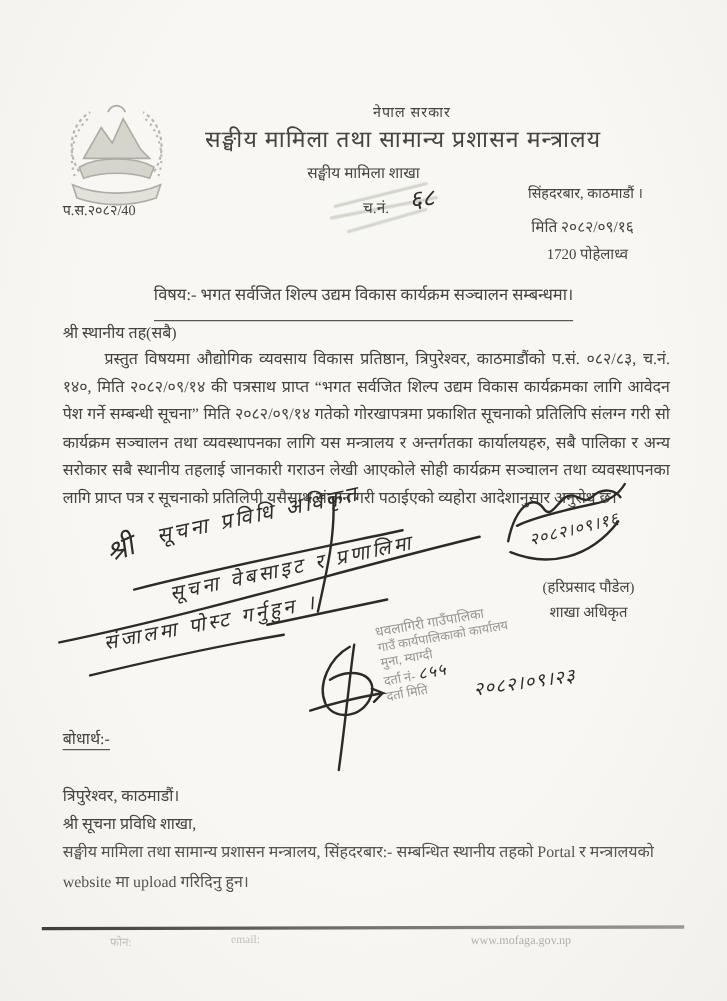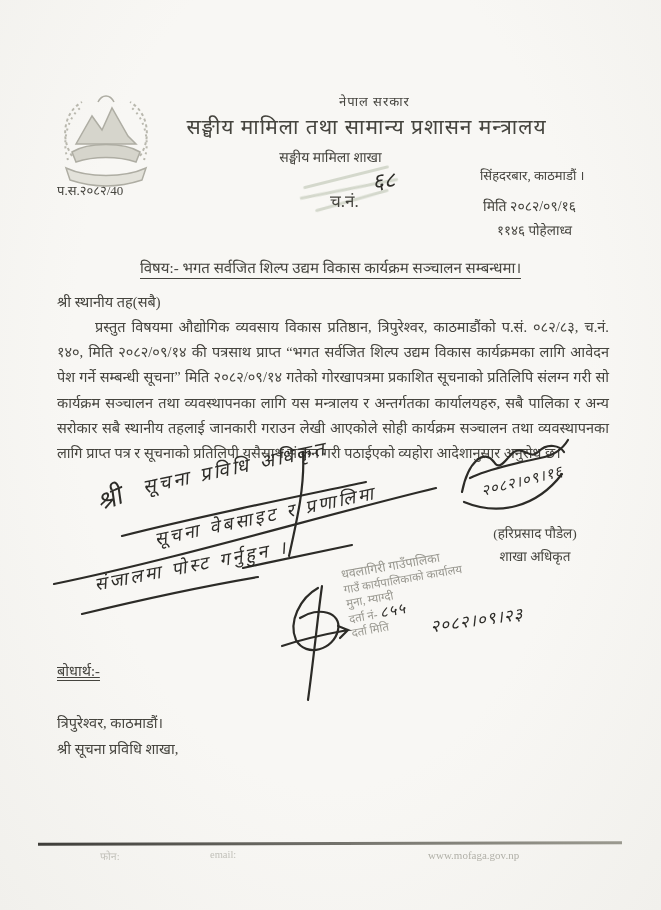--- a/index.html
+++ b/index.html
@@ -7,42 +7,42 @@
     position:relative;width:661px;height:910px;margin:0 auto;
     background:radial-gradient(ellipse at 50% 40%, #f8f7f4 55%, #f1f0ec 100%);
     font-family:"Liberation Serif","DejaVu Serif",serif;
     color:#45443e;overflow:hidden;
   }
   .abs{position:absolute;}
   .gov{top:92px;left:0;width:100%;text-align:center;font-size:13px;letter-spacing:1px;padding-left:44px;}
   .ministry{top:112px;left:0;width:100%;text-align:center;font-size:21px;letter-spacing:1px;margin-left:36px;}
   .branch{top:147px;left:0;width:100%;text-align:center;font-size:14px;}
   .refno{top:181px;left:57px;font-size:13px;}
-  .dispatch-label{top:189px;left:330px;font-size:17px;}
+  .dispatch-label{top:179px;left:330px;font-size:14px;}
   .dispatch-no{top:164px;left:372px;font-size:22px;color:#55544e;transform:rotate(-6deg);font-style:italic;}
   .addr{top:166px;left:480px;font-size:13px;}
   .dateline{top:196px;left:483px;font-size:14px;}
   .dateline2{top:221px;left:497px;font-size:13.5px;}
   .subject{top:257px;left:0;width:100%;text-align:center;font-size:15px;}
-  .subject span{border-bottom:1.5px solid #45443e;padding-bottom:2px;}
+  .subject span{border-bottom:1.5px solid #45443e;padding-bottom:14px;}
   .recipient{top:291px;left:57px;font-size:14.5px;}
   .bodytext{top:315px;left:57px;width:552px;font-size:14.5px;line-height:25.2px;text-align:justify;text-indent:38px;}
   .sig-name{top:524px;left:455px;width:160px;text-align:center;font-size:13.5px;}
   .sig-title{top:547px;left:455px;width:160px;text-align:center;font-size:13.5px;}
   .hw{font-style:italic;color:#2e2d29;font-family:"DejaVu Sans",sans-serif;}
   .note-shree{top:480px;left:96px;font-size:26px;transform:rotate(-22deg);}
   .note-l1{top:474px;left:140px;font-size:19px;letter-spacing:3px;transform:rotate(-12deg);transform-origin:left top;}
   .note-l2{top:527px;left:152px;font-size:18px;letter-spacing:3px;transform:rotate(-12deg);transform-origin:left top;}
   .note-l3{top:572px;left:92px;font-size:18px;letter-spacing:3px;transform:rotate(-11deg);transform-origin:left top;}
   .sig-date{top:470px;left:480px;font-size:15px;transform:rotate(-14deg);letter-spacing:1px;}
   .stamp{top:568px;left:340px;transform:rotate(-10deg);transform-origin:left top;color:#97968e;font-size:11.5px;line-height:14.5px;width:240px;}
   .stamp .hwv{font-size:15px;letter-spacing:1px;}
   .stamp-date-hw{top:608px;left:430px;font-size:17px;transform:rotate(-8deg);letter-spacing:1px;}
   .cc-head{top:660px;left:57px;font-size:14.5px;}
-  .cc-head span{border-bottom:1.3px solid #45443e;padding-bottom:1px;text-decoration:underline;}
+  .cc-head span{border-bottom:1.3px solid #45443e;padding-bottom:1px;}
   .cc0{top:686px;left:57px;font-size:14.5px;}
   .cc1{top:712px;left:57px;font-size:14.5px;}
   .cc2{top:738px;left:57px;font-size:14.5px;}
   .cc3{top:762px;left:57px;width:560px;font-size:14.5px;line-height:27px;color:#55544d;}
   .rule{top:842px;left:38px;width:584px;height:3px;background:linear-gradient(90deg,#3e3d39,#77766f 55%,#9a998f);transform:rotate(-0.15deg);}
   .footer{top:849px;left:0;width:100%;font-size:10.5px;color:#c2c1ba;}
   .footer .f-phone{position:absolute;left:100px;top:0;}
   .footer .f-email{position:absolute;left:210px;top:0;}
   .footer .f-web{position:absolute;left:428px;top:0;color:#b1b0a8;font-size:11px;}
   .round-stamp{top:168px;left:300px;width:104px;height:66px;transform:rotate(-14deg);filter:blur(0.6px);}
@@ -82,21 +82,21 @@
   <div class="abs gov">नेपाल सरकार</div>
   <div class="abs ministry">सङ्घीय मामिला तथा सामान्य प्रशासन मन्त्रालय</div>
   <div class="abs branch">सङ्घीय मामिला शाखा</div>
 
   <div class="abs refno">प.स.२०८२/40</div>
   <div class="abs dispatch-label">च.नं.</div>
   <div class="abs dispatch-no hw">६८</div>
 
   <div class="abs addr">सिंहदरबार, काठमाडौं ।</div>
   <div class="abs dateline">मिति २०८२/०९/१६</div>
-  <div class="abs dateline2">११४६ पोहेलाध्व</div>
+  <div class="abs dateline2">1720 पोहेलाध्व</div>
 
   <div class="abs subject">
     <span>विषय:- भगत सर्वजित शिल्प उद्यम विकास कार्यक्रम सञ्चालन सम्बन्धमा।</span>
   </div>
 
   <div class="abs recipient">श्री स्थानीय तह(सबै)</div>
 
   <div class="abs bodytext">प्रस्तुत विषयमा औद्योगिक व्यवसाय विकास प्रतिष्ठान, त्रिपुरेश्वर, काठमाडौंको  प.सं. ०८२/८३, च.नं. १४०, मिति २०८२/०९/१४ की पत्रसाथ प्राप्त “भगत सर्वजित शिल्प उद्यम विकास कार्यक्रमका लागि आवेदन पेश गर्ने सम्बन्धी सूचना” मिति २०८२/०९/१४ गतेको गोरखापत्रमा प्रकाशित सूचनाको प्रतिलिपि संलग्न गरी सो कार्यक्रम सञ्चालन तथा व्यवस्थापनका लागि यस मन्त्रालय र अन्तर्गतका कार्यालयहरु, सबै पालिका र अन्य सरोकार सबै स्थानीय तहलाई जानकारी गराउन लेखी आएकोले सोही कार्यक्रम सञ्चालन तथा व्यवस्थापनका लागि प्राप्त पत्र र सूचनाको प्रतिलिपी यसैसाथ संलग्न गरी पठाईएको व्यहोरा आदेशानुसार अनुरोध छ।</div>
 
   <div class="abs note-shree hw">श्री</div>
@@ -118,20 +118,21 @@
     </div>
     <div>दर्ता मिति</div>
   </div>
   <div class="abs stamp-date-hw hw">२०८२।०९।२३</div>
 
   <div class="abs cc-head">
     <span>बोधार्थ:-</span>
   </div>
   <div class="abs cc1">त्रिपुरेश्वर, काठमाडौं।</div>
   <div class="abs cc2">श्री सूचना प्रविधि शाखा,</div>
+  <div class="abs cc3">सङ्घीय मामिला तथा सामान्य प्रशासन मन्त्रालय, सिंहदरबार:- सम्बन्धित स्थानीय तहको Portal र मन्त्रालयको website मा upload गरिदिनु हुन।</div>
 
   <div class="abs rule"></div>
   <div class="abs footer">
     <span class="f-phone">फोन:</span>
     <span class="f-email">email:</span>
     <span class="f-web">www.mofaga.gov.np</span>
   </div>
 
   <svg class="overlay" width="661" height="910" viewBox="0 0 661 910">
     <g fill="none" stroke="#2c2b27" stroke-width="2.2" stroke-linecap="round">

